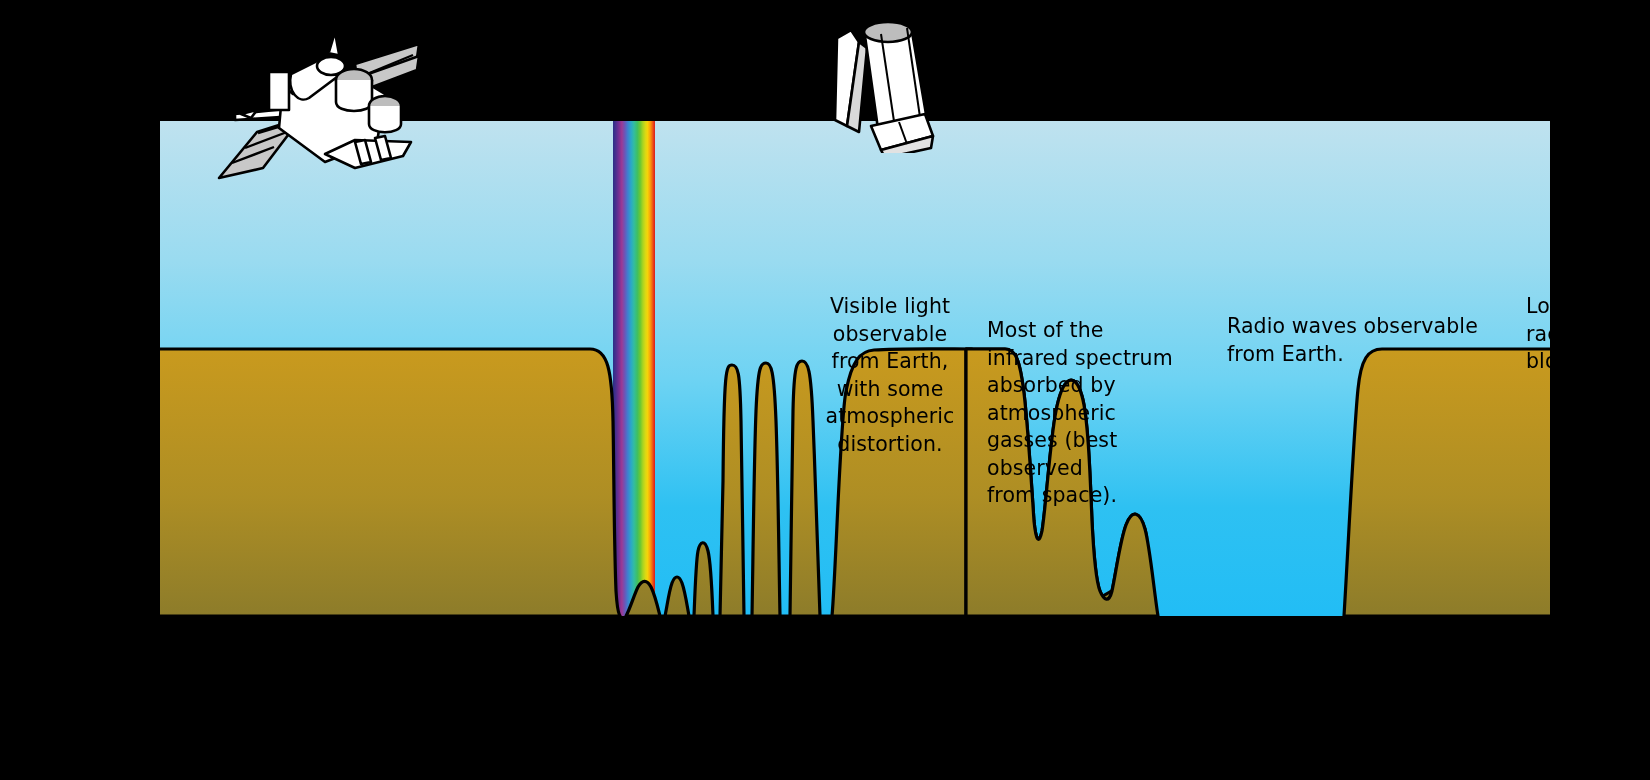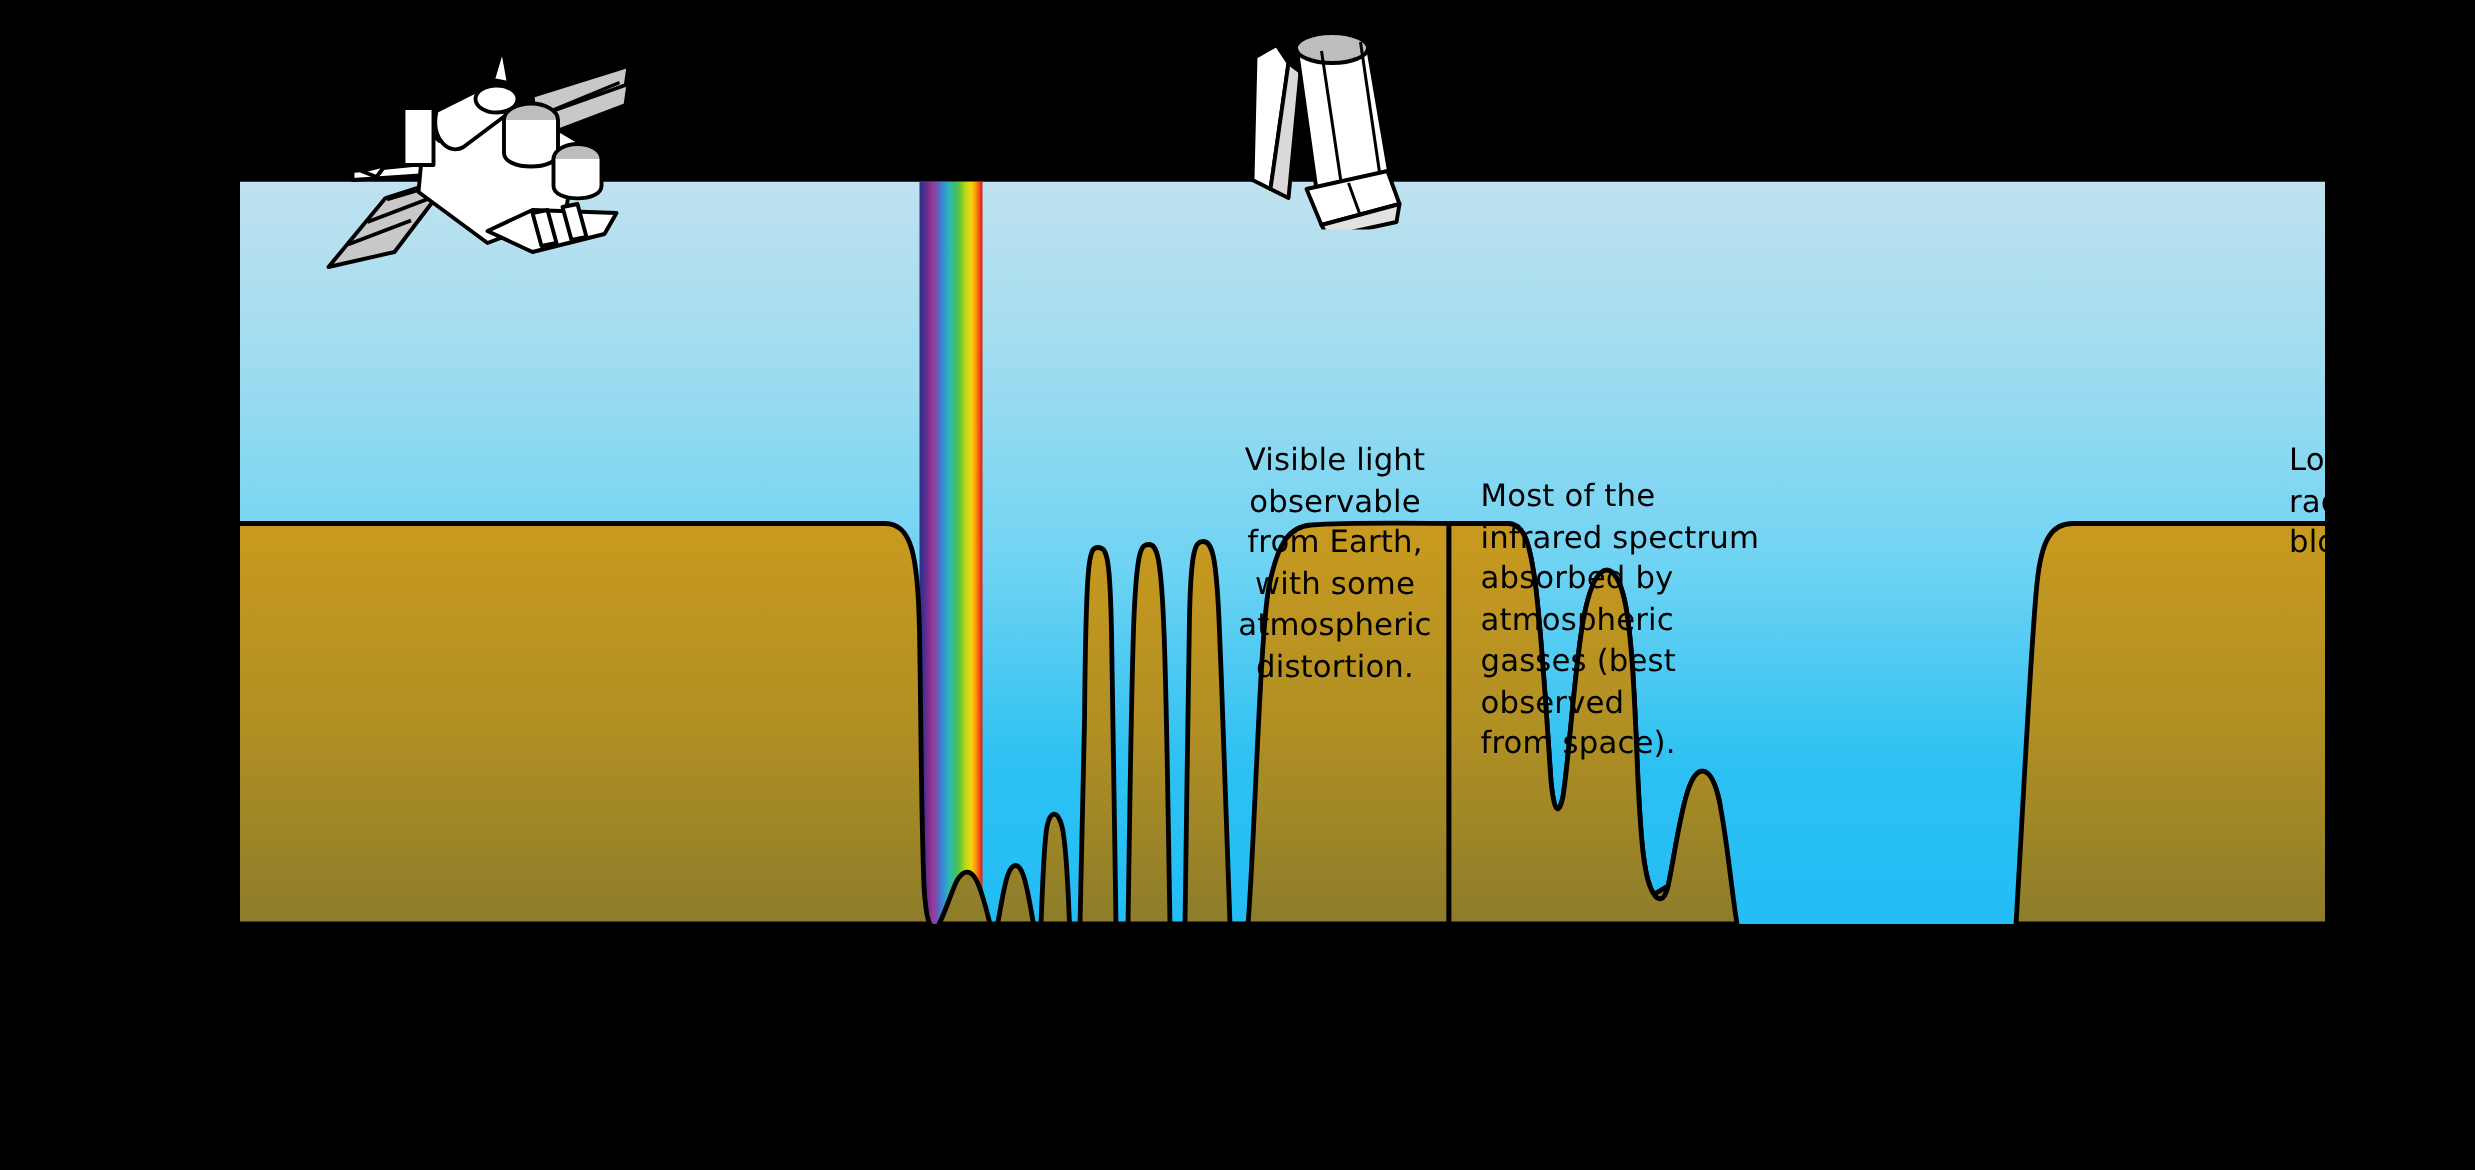--- a/index.html
+++ b/index.html
@@ -191,20 +191,22 @@
 distortion.</div>
 
     <div class="caption" id="cap-ir">Most of the
 infrared spectrum
 absorbed by
 atmospheric
 gasses (best
 observed
 from space).</div>
 
+    <div class="caption" id="cap-radio">Radio waves observable
+from Earth.</div>
 
     <div class="caption" id="cap-long">Long-wavelength
 radio waves
 blocked.</div>
 
   </div>
 
   <svg class="craft" id="craft-chandra" viewBox="0 0 230 175">
     <g stroke="#000000" stroke-width="2.6" stroke-linejoin="round">
 

